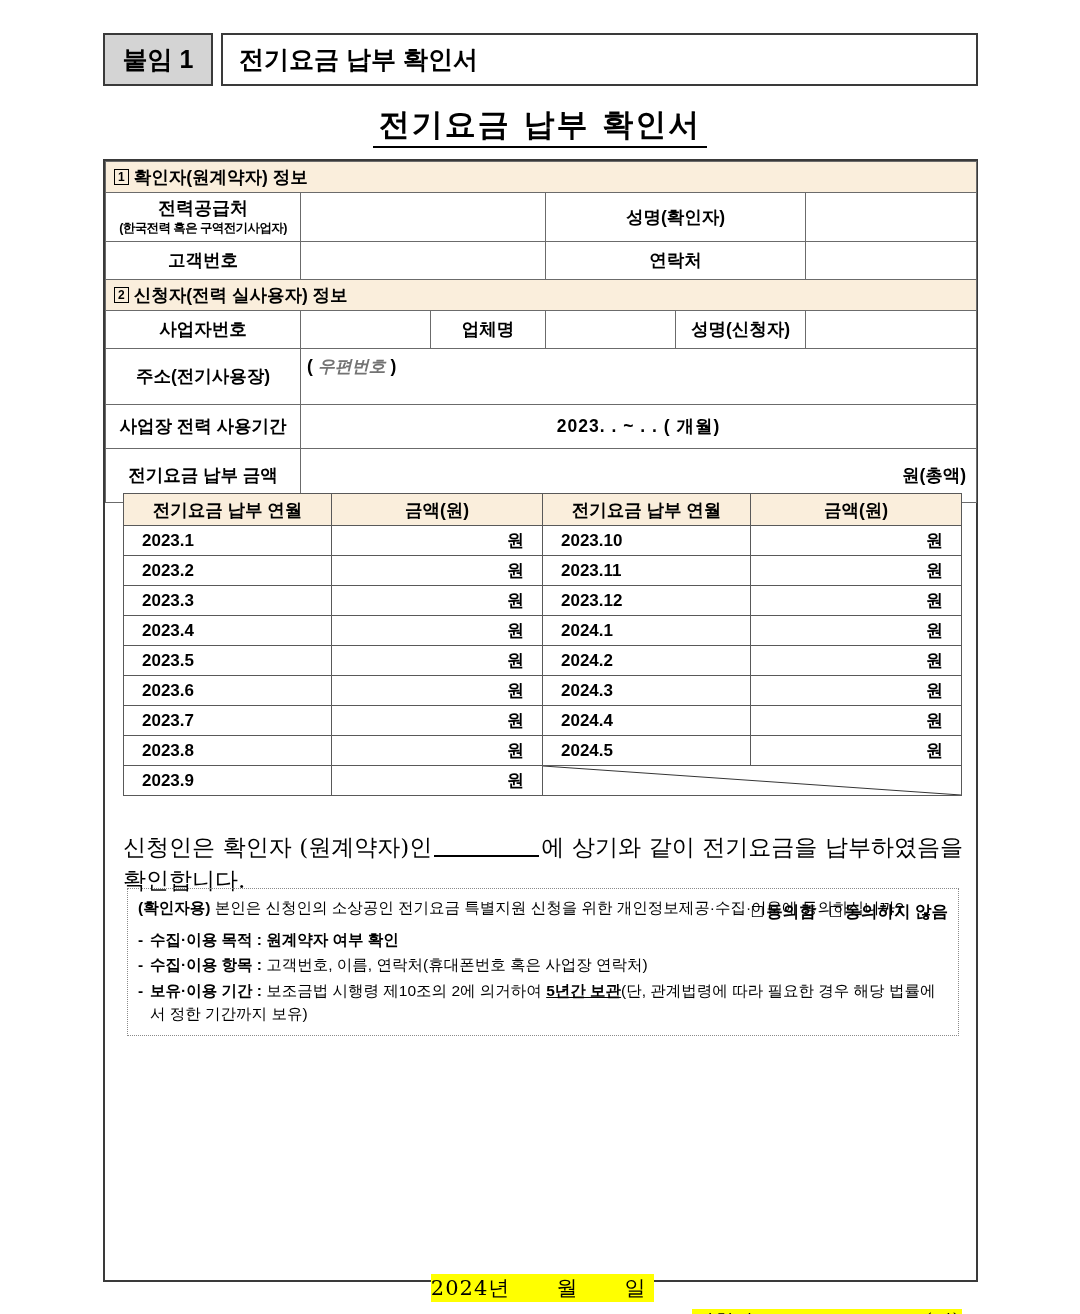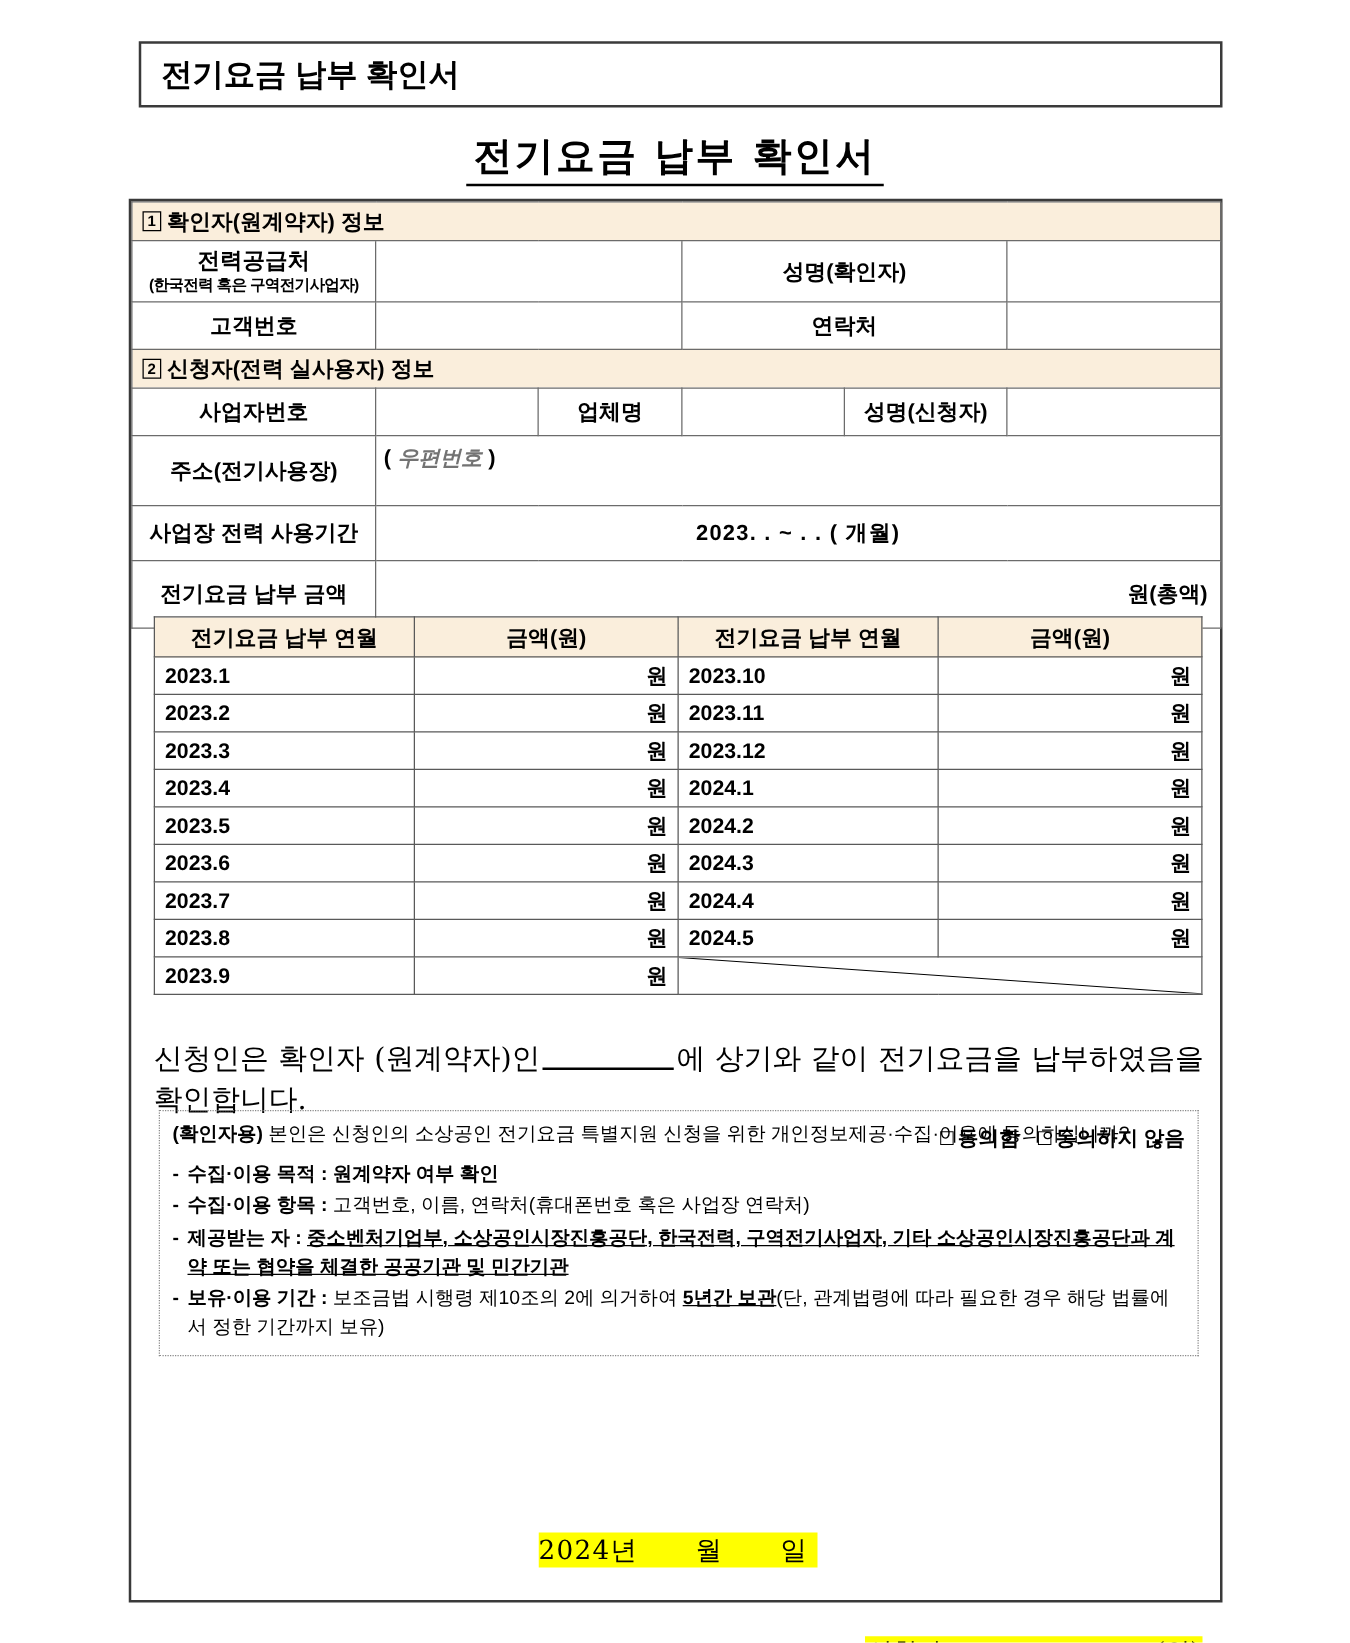--- a/index.html
+++ b/index.html
@@ -137,21 +137,21 @@
   table.monthly {
     border-collapse: collapse;
     width: 100%;
     table-layout: fixed;
   }
   table.monthly th, table.monthly td {
     border: 1.2px solid #595959;
     font-size: 17px;
     font-weight: bold;
     height: 30px;
-    padding: 2px 8px;
+    padding: 2px 18px;
     box-sizing: border-box;
   }
   table.monthly th {
     background: #faeedc;
     text-align: center;
     font-size: 17.5px;
     height: 32px;
   }
   table.monthly td.month { text-align: left; }
   table.monthly td.won { text-align: right; }
@@ -205,21 +205,21 @@
   .consent ul { list-style: none; margin: 4px 0 0 0; padding: 0; }
   .consent li { margin-bottom: 2px; text-indent: 0; padding-left: 12px; position: relative;}
   .consent li:before { content: "-"; position: absolute; left: 0; font-weight: bold;}
   .consent b { font-weight: bold; }
   .consent u { text-decoration: underline; }
 
   
   .date-line {
     position: absolute;
     left: 0;
-    top: 1065px;
+    top: 1113px;
     width: 875px;
     text-align: center;
     font-family: "DejaVu Serif", "Liberation Serif", serif;
     font-size: 21px;
     font-weight: normal;
   }
   .hl { background: #ffff00; }
   .date-line .hl { padding: 2px 0; letter-spacing: 1px; }
 
   .sig-block {
@@ -236,20 +236,21 @@
     background: #ffff00;
     border-bottom: 1.5px solid #000;
     padding: 0 2px;
     line-height: 1.25;
   }
 </style>
 </head>
 <body>
 
 <div class="attach-row">
+  <div class="attach-tag">붙임 1</div>
   <div class="attach-title">전기요금 납부 확인서</div>
 </div>
 
 <div class="doc-title">
   <span>전기요금 납부 확인서</span>
 </div>
 
 <div class="page-frame">
 
   <table class="grid">
@@ -409,21 +410,20 @@
         <span class="box">☐</span><span>동의함</span>
       </span>
       &nbsp;
       <span class="chk">
         <span class="box">☐</span><span>동의하지 않음</span>
       </span>
     </div>
     <ul id="consent-items">
         <li><b>수집·이용 목적 : </b><span style="font-weight: bold;">원계약자 여부 확인</span></li>
         <li><b>수집·이용 항목 : </b><span>고객번호, 이름, 연락처(휴대폰번호 혹은 사업장 연락처)</span></li>
-        <li><b>제공받는 자 : </b><span style="font-weight: bold; text-decoration: underline;">중소벤처기업부, 소상공인시장진흥공단, 한국전력, 구역전기사업자, 기타 소상공인시장진흥공단과 계약 또는 협약을 체결한 공공기관 및 민간기관</span></li>
         <li><b>보유·이용 기간 : </b><span>보조금법 시행령 제10조의 2에 의거하여 </span><b><u>5년간 보관</u></b><span>(단, 관계법령에 따라 필요한 경우 해당 법률에서 정한 기간까지 보유)</span></li>
       </ul>
   </div>
 
   <div class="date-line">
     <span class="hl"><span>2024년</span>&nbsp;&nbsp;&nbsp;&nbsp;&nbsp;&nbsp;<span>월</span>&nbsp;&nbsp;&nbsp;&nbsp;&nbsp;&nbsp;<span>일</span>&nbsp;</span>
   </div>
 
   <div class="sig-block">
     <div class="sig-row">

